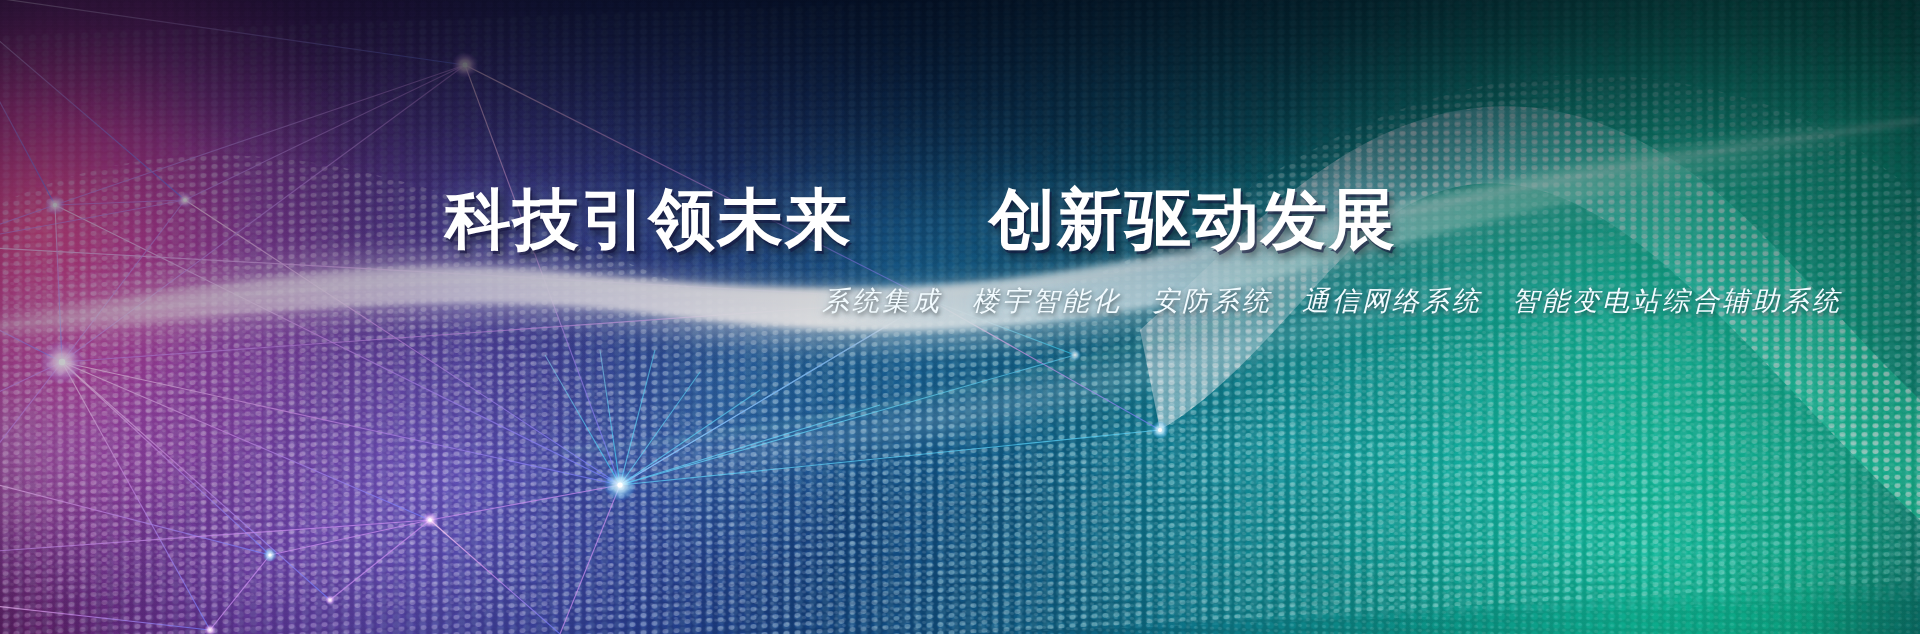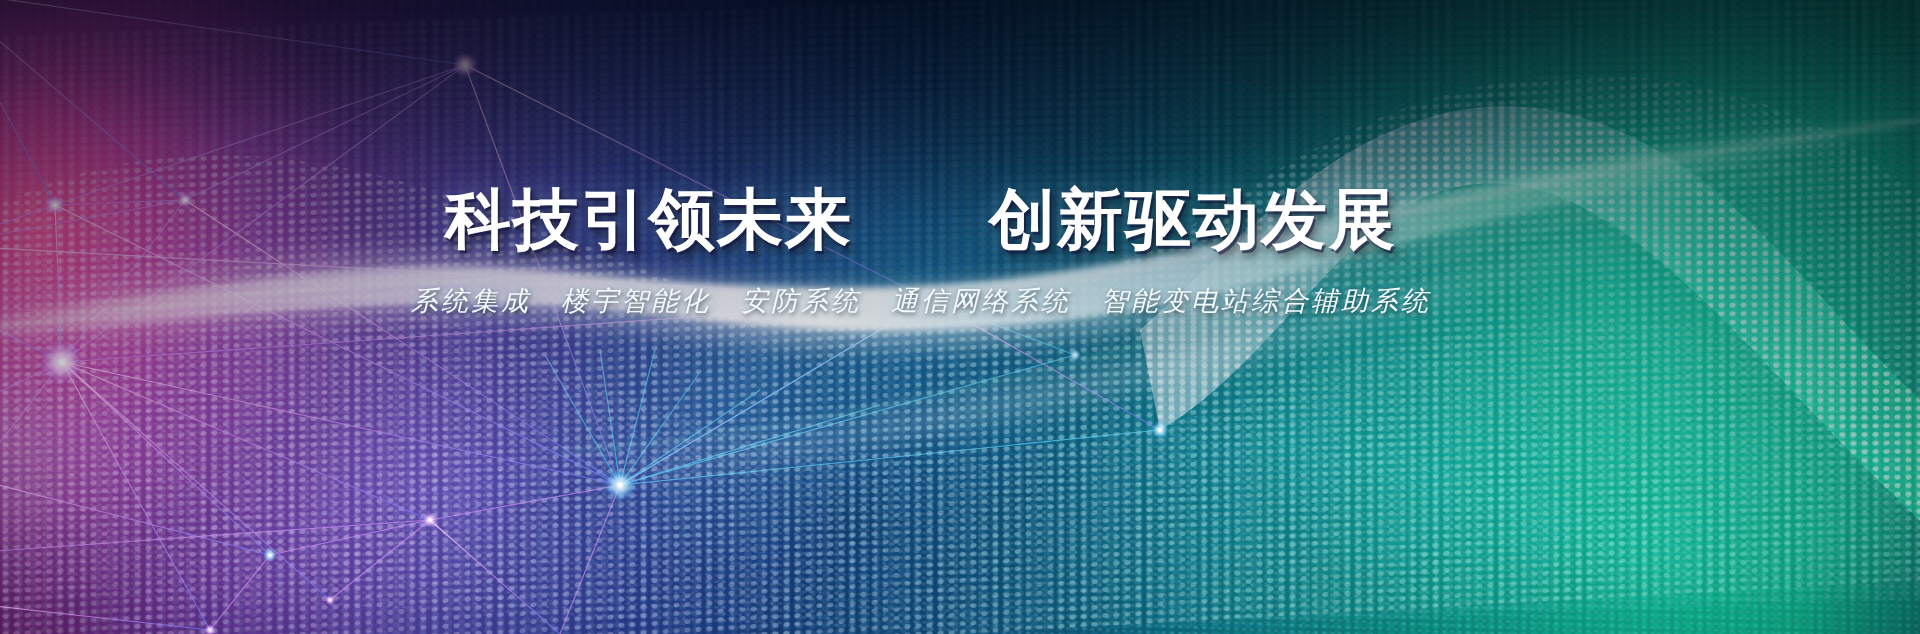--- a/index.html
+++ b/index.html
@@ -110,21 +110,21 @@
     text-shadow:
       2px 3px 0 rgba(20,18,60,.55),
       4px 6px 10px rgba(0,0,0,.55),
       0 0 26px rgba(150,210,255,.30);
     font-family:"Liberation Sans","DejaVu Sans",sans-serif;
   }
   #subline{
     position:absolute;
     left:0;right:0;
     top:288px;
-    text-align:center;
+    text-align:right;
     font-size:27px;
     line-height:1;
     font-style:italic;
     font-weight:400;
     color:#f2fbff;
     letter-spacing:3px;
     white-space:pre;
     text-shadow:
       1px 2px 5px rgba(0,0,0,.6),
       0 0 16px rgba(150,225,255,.45);

